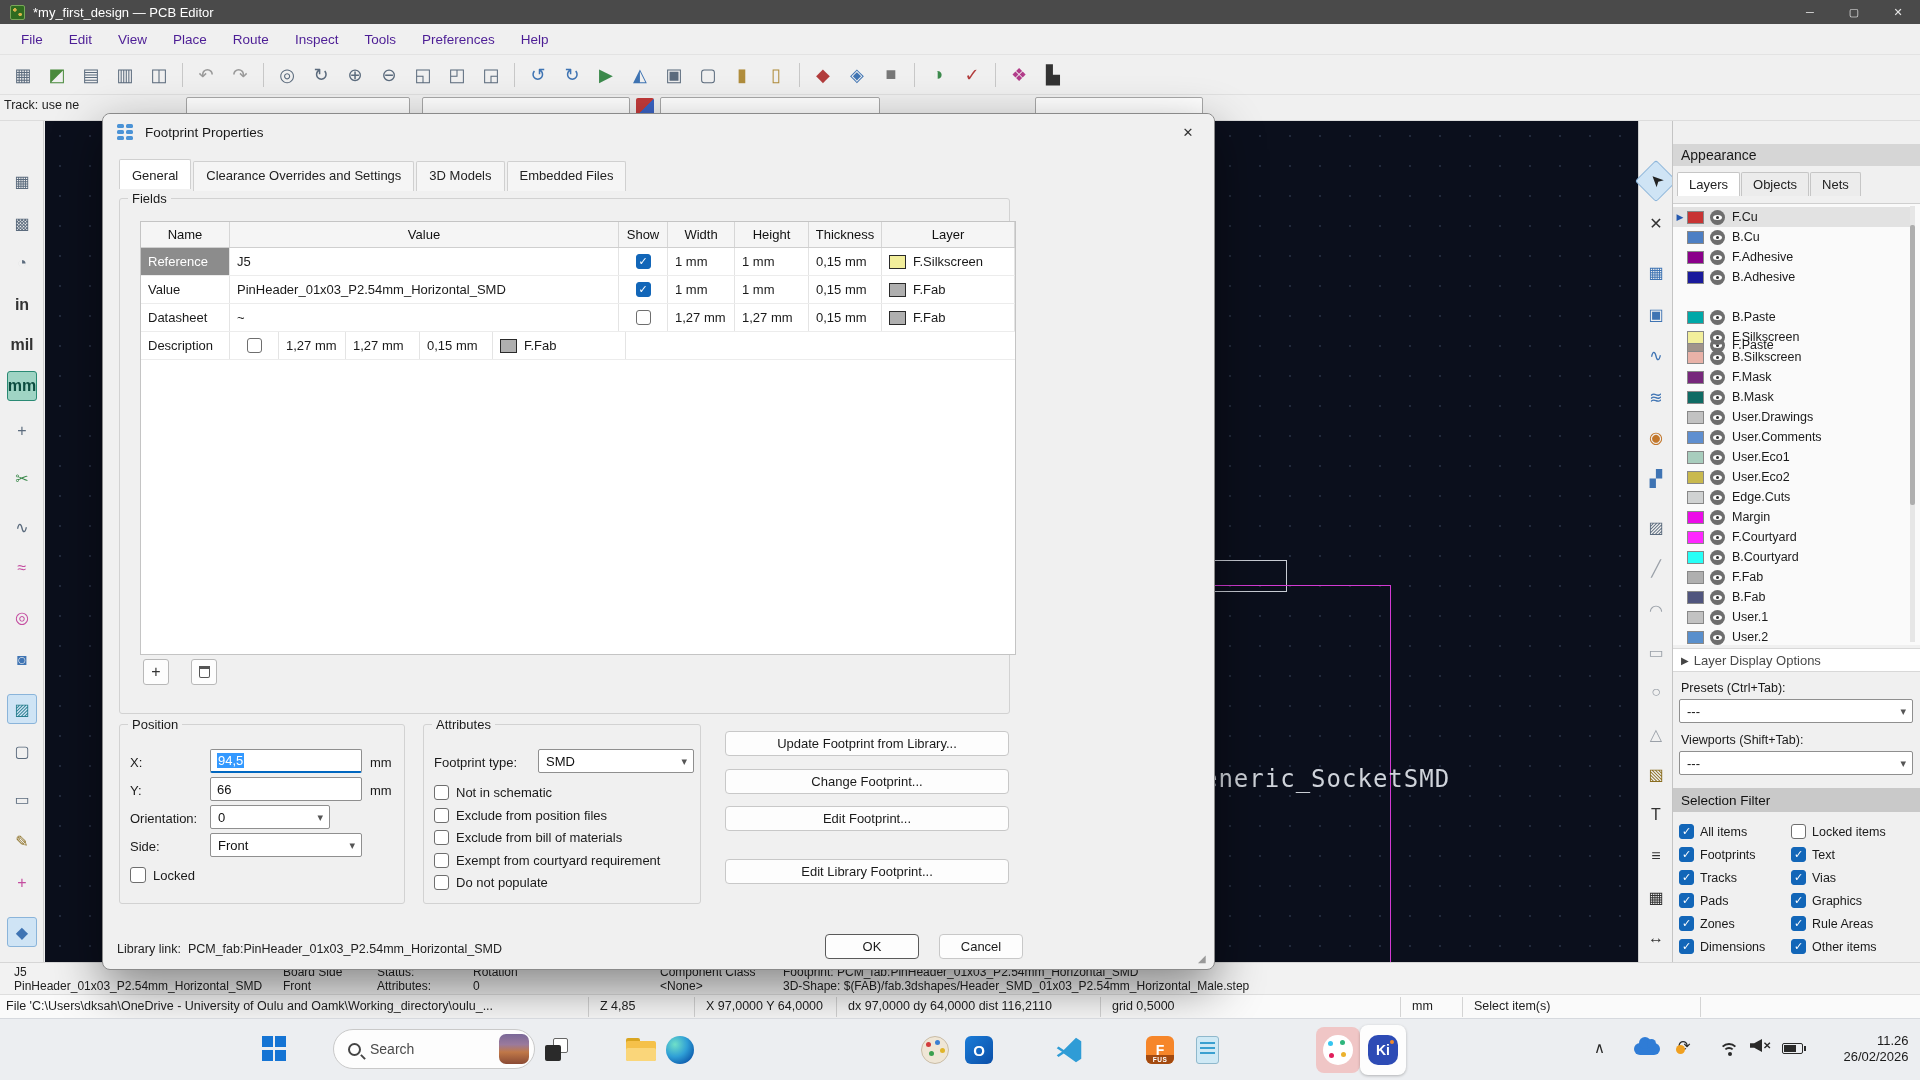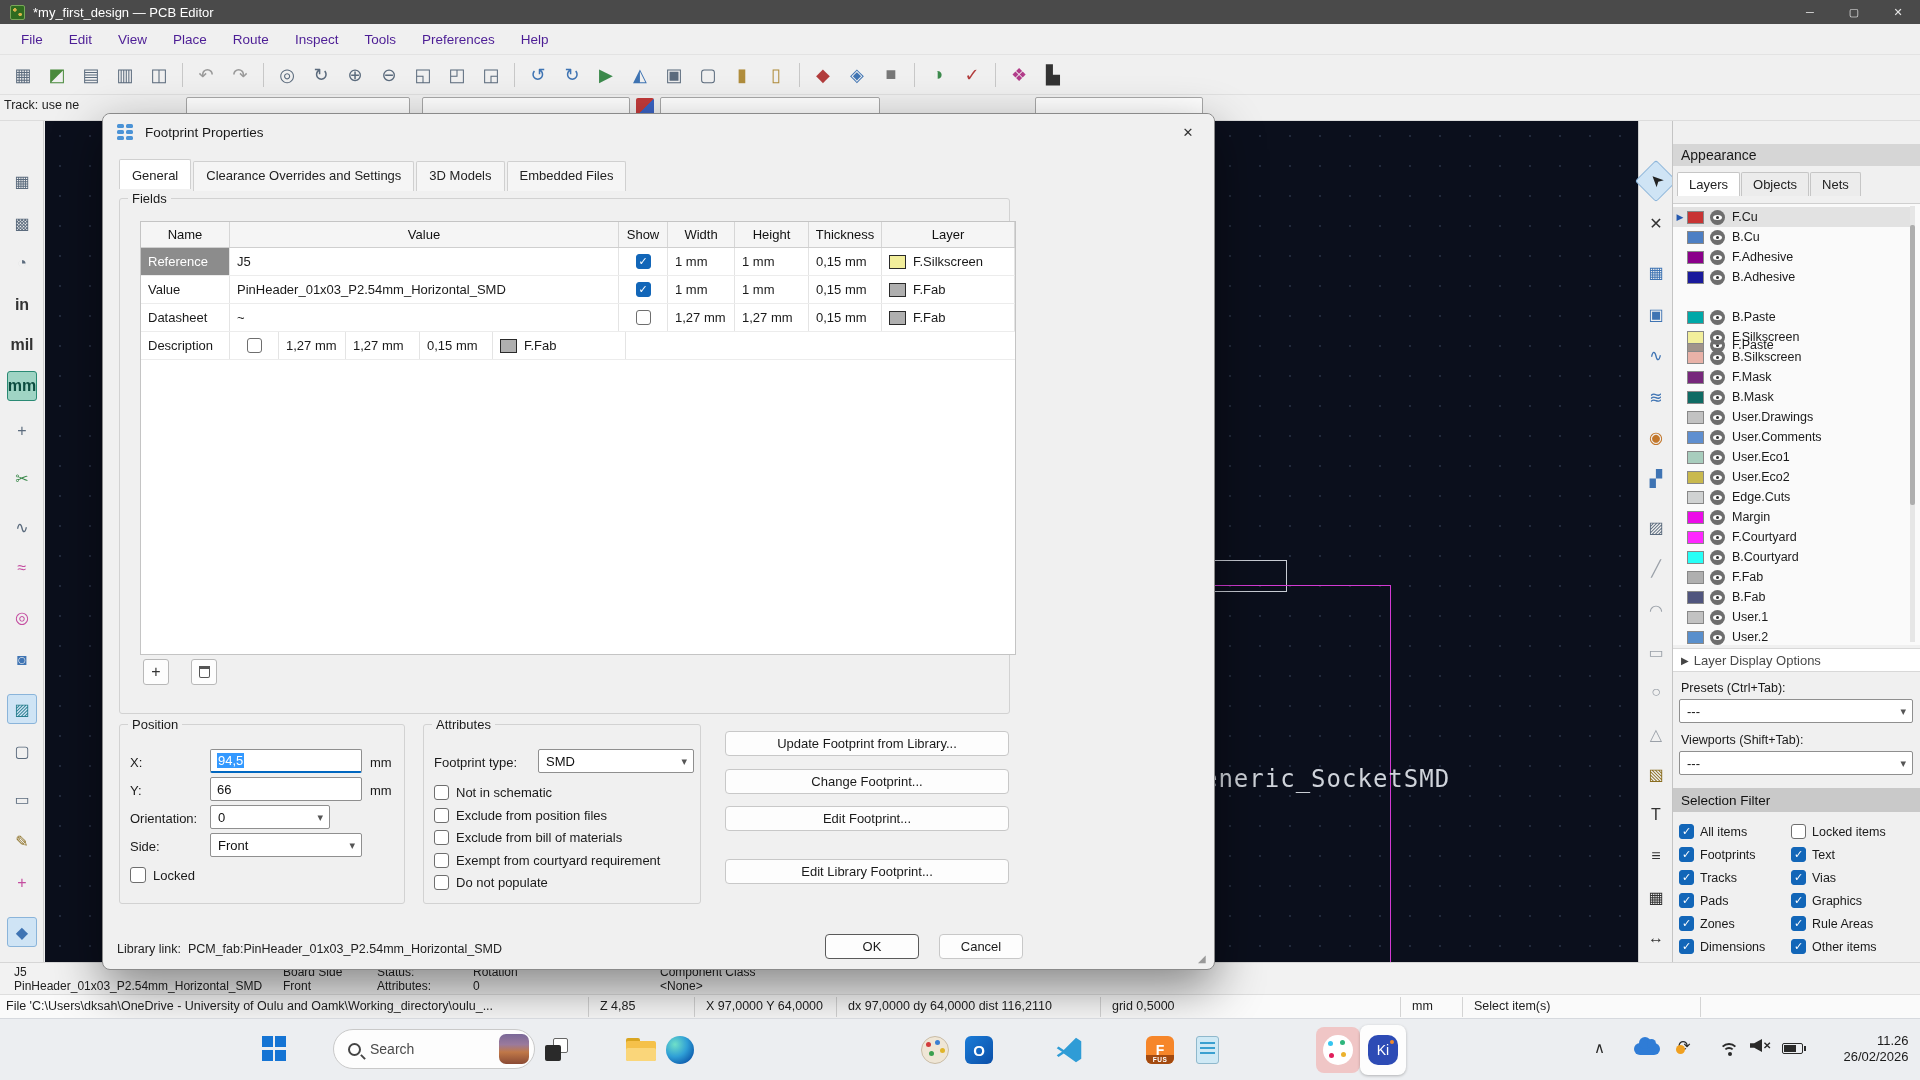--- a/index.html
+++ b/index.html
@@ -129,21 +129,21 @@
   .paint-ball { width:28px; height:28px; border-radius:50%; background:#efe6d6; border:1px solid #c9bca6; position:relative; }
   .dot { position:absolute; width:5px; height:5px; border-radius:50%; }
   .outlook-sq { width:28px; height:28px; border-radius:6px; background:linear-gradient(135deg,#1a7cd8,#0b4fa8); color:#fff; font-weight:bold; font-size:15px; display:flex; align-items:center; justify-content:center; }
   .fusion-sq { width:28px; height:28px; border-radius:6px; background:#f6862a; color:#fff; position:relative; display:flex; align-items:center; justify-content:center; font-weight:bold; font-size:14px; }
   .fusion-band { position:absolute; left:0; bottom:0; width:100%; height:9px; background:#a34a10; border-radius:0 0 6px 6px; font-size:6.5px; display:flex; align-items:center; justify-content:center; letter-spacing:.5px; }
   .notepad-sq { width:23px; height:28px; background:#cfe9f5; border:1px solid #8fb8cc; border-radius:3px; padding:5px 3px 0; }
   .notepad-sq i { display:block; height:2px; background:#3aa0d0; margin-bottom:3px; }
   .slack-tile { width:44px; height:46px; border-radius:8px; background:#f0c6c6; display:flex; align-items:center; justify-content:center; }
   .slack-ball { width:30px; height:30px; border-radius:50%; background:#fff; position:relative; }
   .kicad-tile { width:46px; height:50px; border-radius:8px; background:#fdfdfd; box-shadow:0 1px 3px rgba(0,0,0,.25); display:flex; align-items:center; justify-content:center; }
-  .kicad-sq { width:30px; height:30px; border-radius:10px; background:#2d4bb5; color:#fff; font-weight:normal; font-size:14px; display:flex; align-items:center; justify-content:center; position:relative; }
+  .kicad-sq { width:30px; height:30px; border-radius:10px; background:#2d4bb5; color:#fff; font-weight:bold; font-size:14px; display:flex; align-items:center; justify-content:center; position:relative; }
   .kicad-sq:after { content:""; position:absolute; right:4px; top:5px; width:4px; height:4px; border-radius:50%; background:#f08a2a; }
   .tray-glyph { font-size:15px; color:#2a2a2a; }
   .wifi-arc { position:absolute; border:2px solid #2a2a2a; border-color:#2a2a2a transparent transparent transparent; border-radius:50%; }
   .batt { width:21px; height:11px; border:1.5px solid #2a2a2a; border-radius:2px; position:relative; }
   .batt:after { content:""; position:absolute; right:-4px; top:2px; width:2px; height:5px; background:#2a2a2a; }
   .batt i { position:absolute; left:1px; top:1px; bottom:1px; width:12px; background:#2a2a2a; }
   #clock { text-align:right; font-size:13px; color:#1a1a1a; line-height:16px; }
 </style>
 </head>
 <body>
@@ -518,20 +518,24 @@
         <div>Attributes:</div>
       </div>
       <div class="info-col" style="left: 473px;">
         <div>Rotation</div>
         <div>0</div>
       </div>
       <div class="info-col" style="left: 660px;">
         <div>Component Class</div>
         <div>&lt;None&gt;</div>
       </div>
+      <div class="info-col" style="left: 783px;">
+        <div>Footprint: PCM_fab:PinHeader_01x03_P2.54mm_Horizontal_SMD</div>
+        <div>3D-Shape: $(FAB)/fab.3dshapes/Header_SMD_01x03_P2.54mm_Horizontal_Male.step</div>
+      </div>
     </div>
 
   <div id="status2" class="abs">
     <span class="s2" style="left:6px;">File 'C:\Users\dksah\OneDrive - University of Oulu and Oamk\Working_directory\oulu_...</span>
     <span class="s2sep" style="left:588px;"></span>
     <span class="s2" style="left:600px;">Z 4,85</span>
     <span class="s2sep" style="left:694px;"></span>
     <span class="s2" style="left:706px;">X 97,0000  Y 64,0000</span>
     <span class="s2sep" style="left:836px;"></span>
     <span class="s2" style="left:848px;">dx 97,0000  dy 64,0000  dist 116,2110</span>

